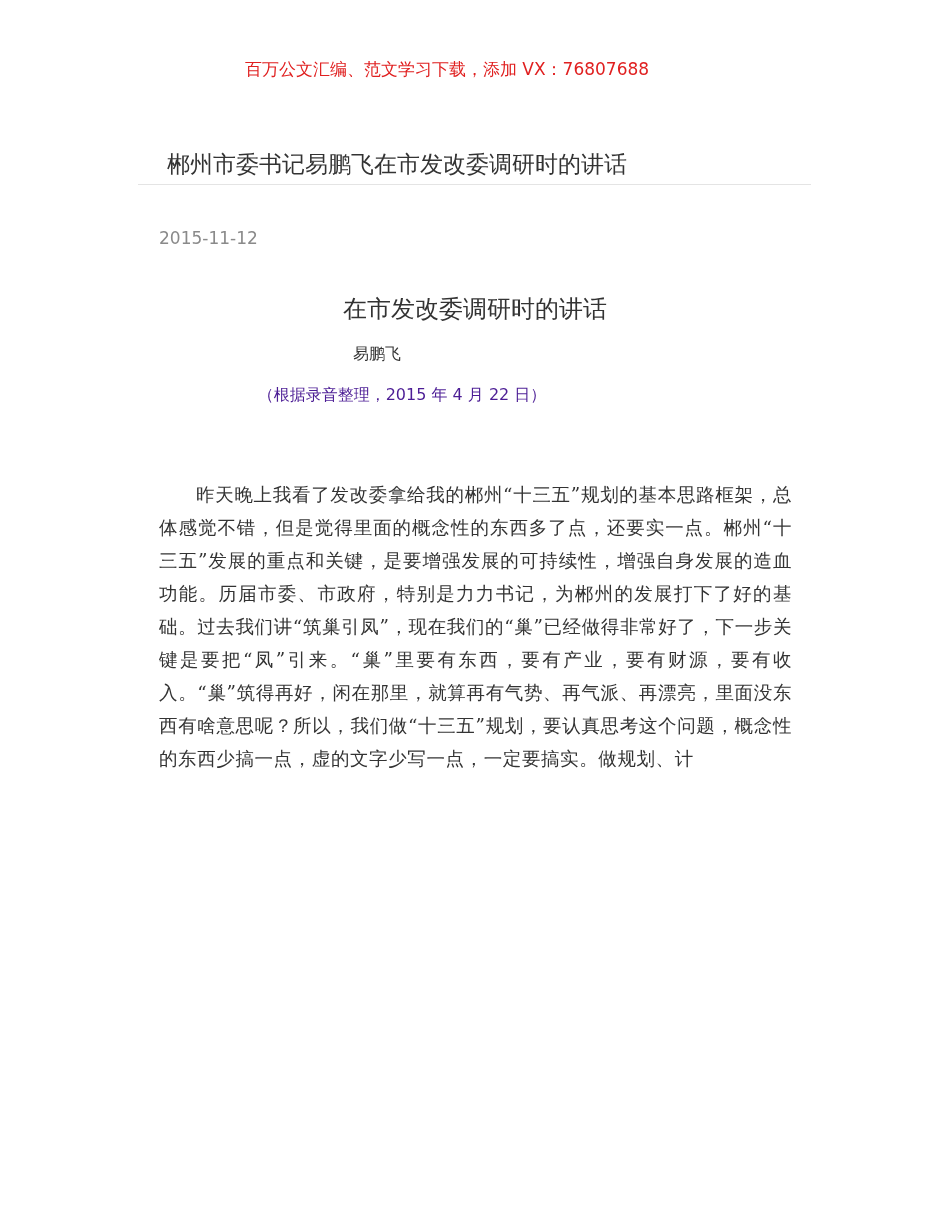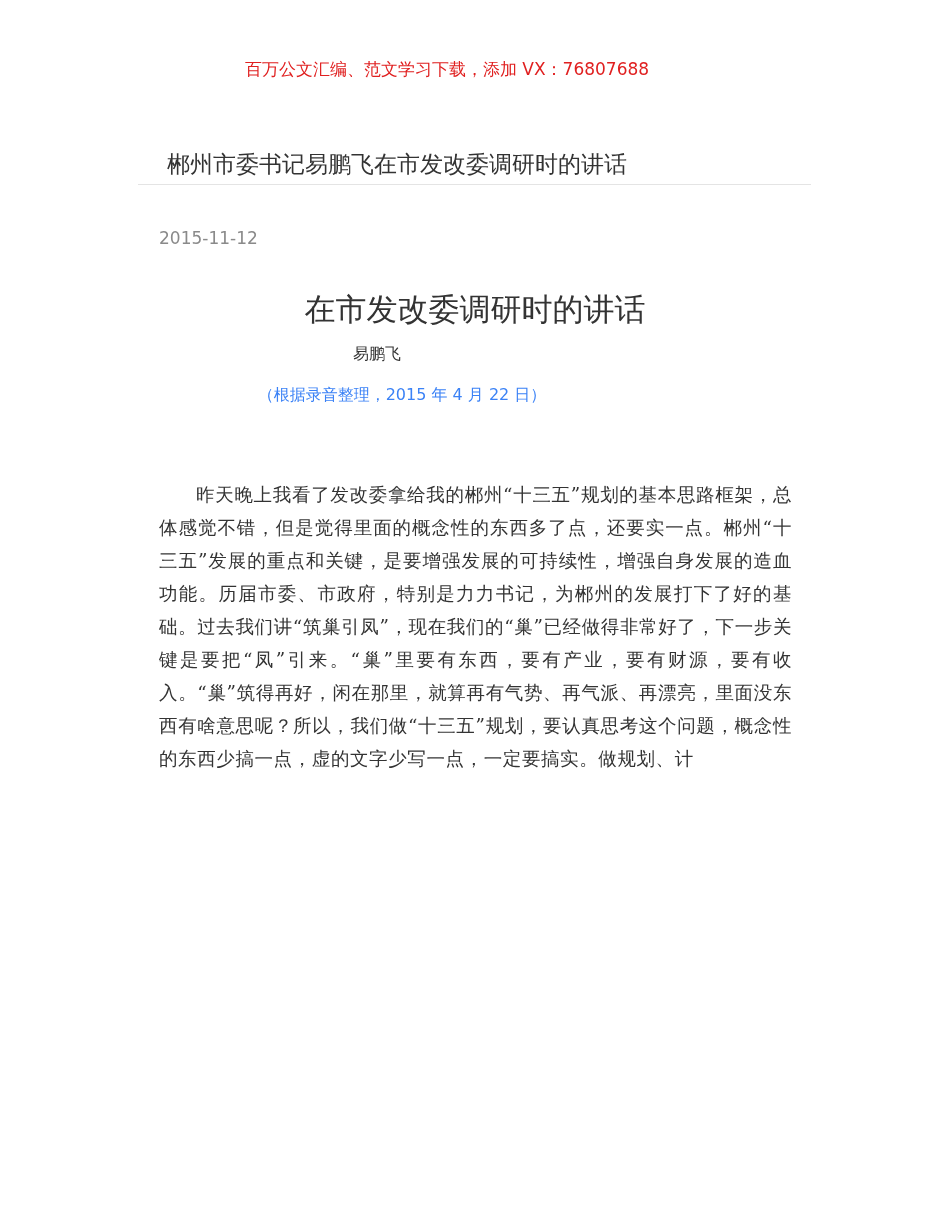--- a/index.html
+++ b/index.html
@@ -18,31 +18,31 @@
     position: absolute; top: 184px; left: 138px; width: 673px; height: 1px;
     background: #e4e4e4;
   }
   .date {
     position: absolute; top: 227px; left: 159px;
     font-family: "DejaVu Sans", sans-serif; font-size: 17px; color: #8a8a8a;
     line-height: 22px;
   }
   .doc-title {
     position: absolute; top: 290px; left: 0; width: 950px; text-align: center;
-    font-family: "DejaVu Serif", serif; font-size: 31px; color: #333333;
+    font-family: "DejaVu Serif", serif; font-size: 24px; color: #333333;
     line-height: 38px;
   }
   .author {
     position: absolute; top: 342px; left: 0; width: 754px; text-align: center;
     font-family: "DejaVu Sans", sans-serif; font-size: 16px; color: #333333;
     line-height: 24px;
   }
   .note {
     position: absolute; top: 383px; left: 0; width: 804px; text-align: center;
-    font-family: "DejaVu Sans", sans-serif; font-size: 16px; color: #3b82f6;
+    font-family: "DejaVu Sans", sans-serif; font-size: 16px; color: #4c1d95;
     line-height: 24px;
   }
   .body {
     position: absolute; top: 478px; left: 159px; width: 633px;
   }
   .para {
     margin: 0; font-family: "DejaVu Serif", serif; font-size: 18.5px;
     color: #333333; line-height: 33px; text-align: justify;
     text-indent: 2em; letter-spacing: 0.6px;
   }

